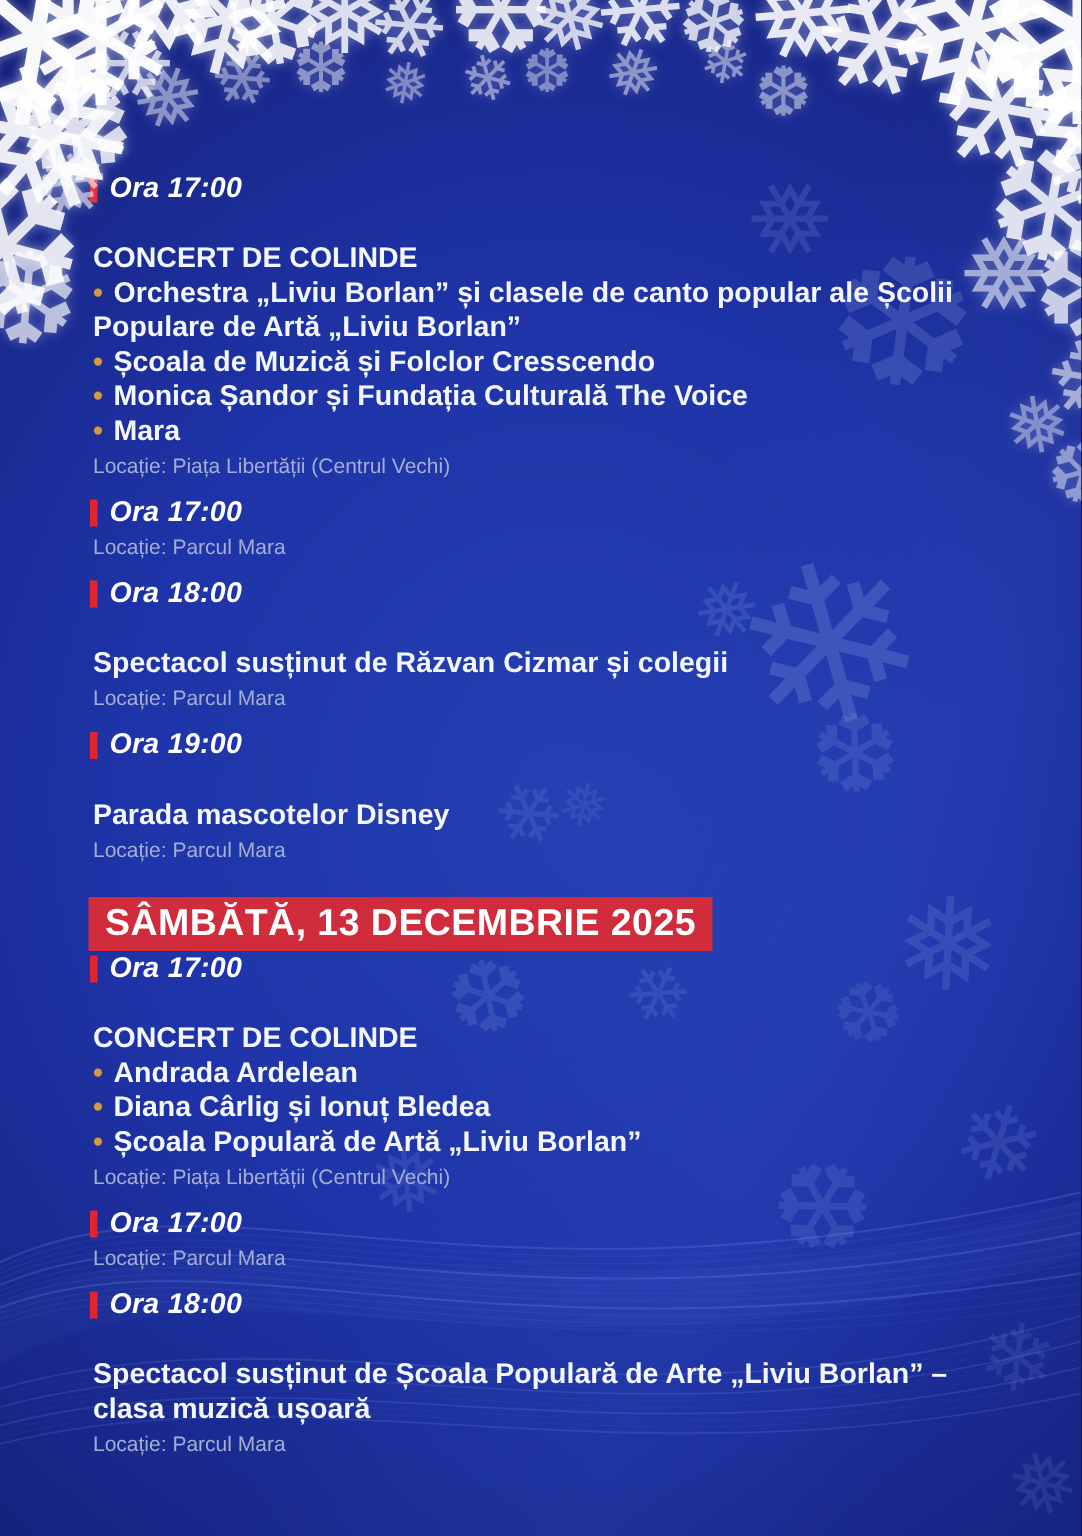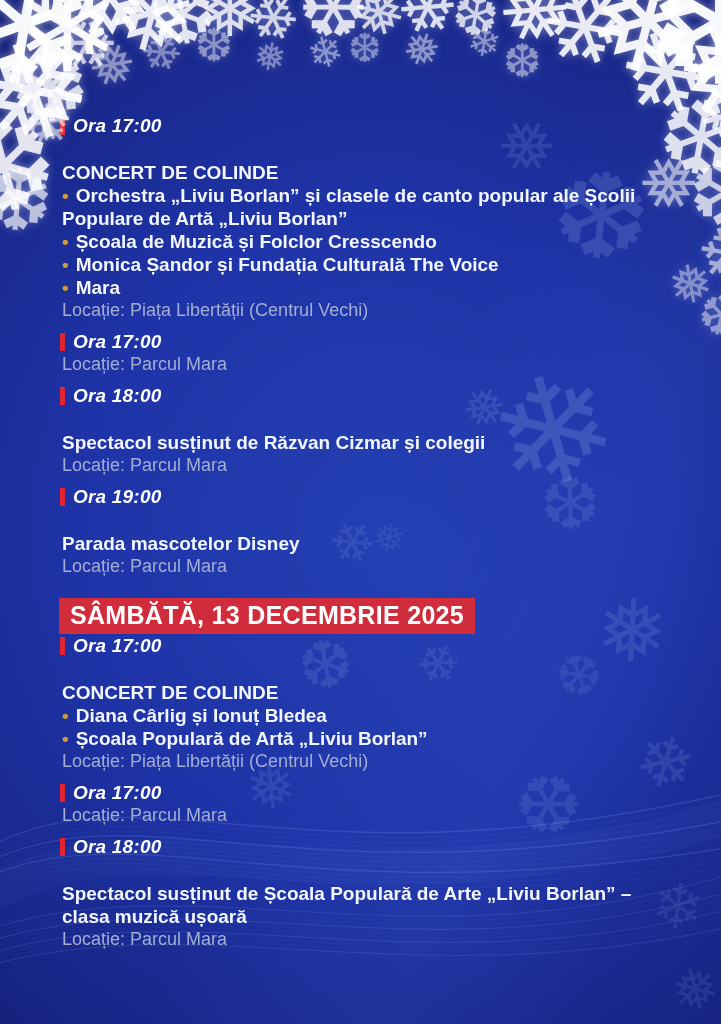--- a/index.html
+++ b/index.html
@@ -17,21 +17,21 @@
   .waves{position:absolute;left:0;top:700px;width:721px;height:324px;}
   .content{position:absolute;top:114px;left:60px;width:604px;}
   .section{margin-bottom:8px;}
   .time-row{display:flex;align-items:center;height:23px;}
   .time-bar{width:5px;height:18px;background:#e02431;margin-right:8px;flex:0 0 auto;}
   .time{color:#ffffff;font-size:19px;font-weight:bold;font-style:italic;letter-spacing:.2px;}
   .title{color:#f3f6fd;font-size:19px;font-weight:bold;line-height:23px;margin-left:2px;margin-top:24px;}
   .bullets{margin:0;padding:0;list-style:none;}
   .bullet-item{color:#f3f6fd;font-size:19px;font-weight:bold;line-height:23px;margin-left:2px;}
   .bullet-dot{color:#d49a3c;padding-right:7px;}
-  .location{color:#a2aed4;font-size:18px;font-weight:normal;line-height:23px;margin-left:2px;}
+  .location{color:#a2aed4;font-size:14px;font-weight:normal;line-height:23px;margin-left:2px;}
   .banner{display:inline-block;background:#d02c3c;color:#ffffff;font-weight:bold;
           font-size:25px;line-height:25px;letter-spacing:.3px;padding:5px 11px 6px;
           margin:12px 0 0 -1px;}
 </style>
 </head>
 <body>
 
 <div class="page">
 
   <svg class="waves" id="waves" viewBox="0 0 721 324" xmlns="http://www.w3.org/2000/svg">
@@ -121,20 +121,21 @@
       </div>
     <div class="banner">SÂMBĂTĂ, 13 DECEMBRIE 2025</div>
     <div id="group-2">
         <div class="section">
           <div class="time-row">
             <span class="time-bar"></span>
             <span class="time">Ora 17:00</span>
           </div>
           <div class="title">CONCERT DE COLINDE</div>
           <ul class="bullets">
+            <li class="bullet-item"><span class="bullet-dot">•</span><span>Andrada Ardelean</span></li>
             <li class="bullet-item"><span class="bullet-dot">•</span><span>Diana Cârlig și Ionuț Bledea</span></li>
             <li class="bullet-item"><span class="bullet-dot">•</span><span>Școala Populară de Artă „Liviu Borlan”</span></li>
           </ul>
           <div class="location">Locație: Piața Libertății (Centrul Vechi)</div>
         </div>
         <div class="section">
           <div class="time-row">
             <span class="time-bar"></span>
             <span class="time">Ora 17:00</span>
           </div>

